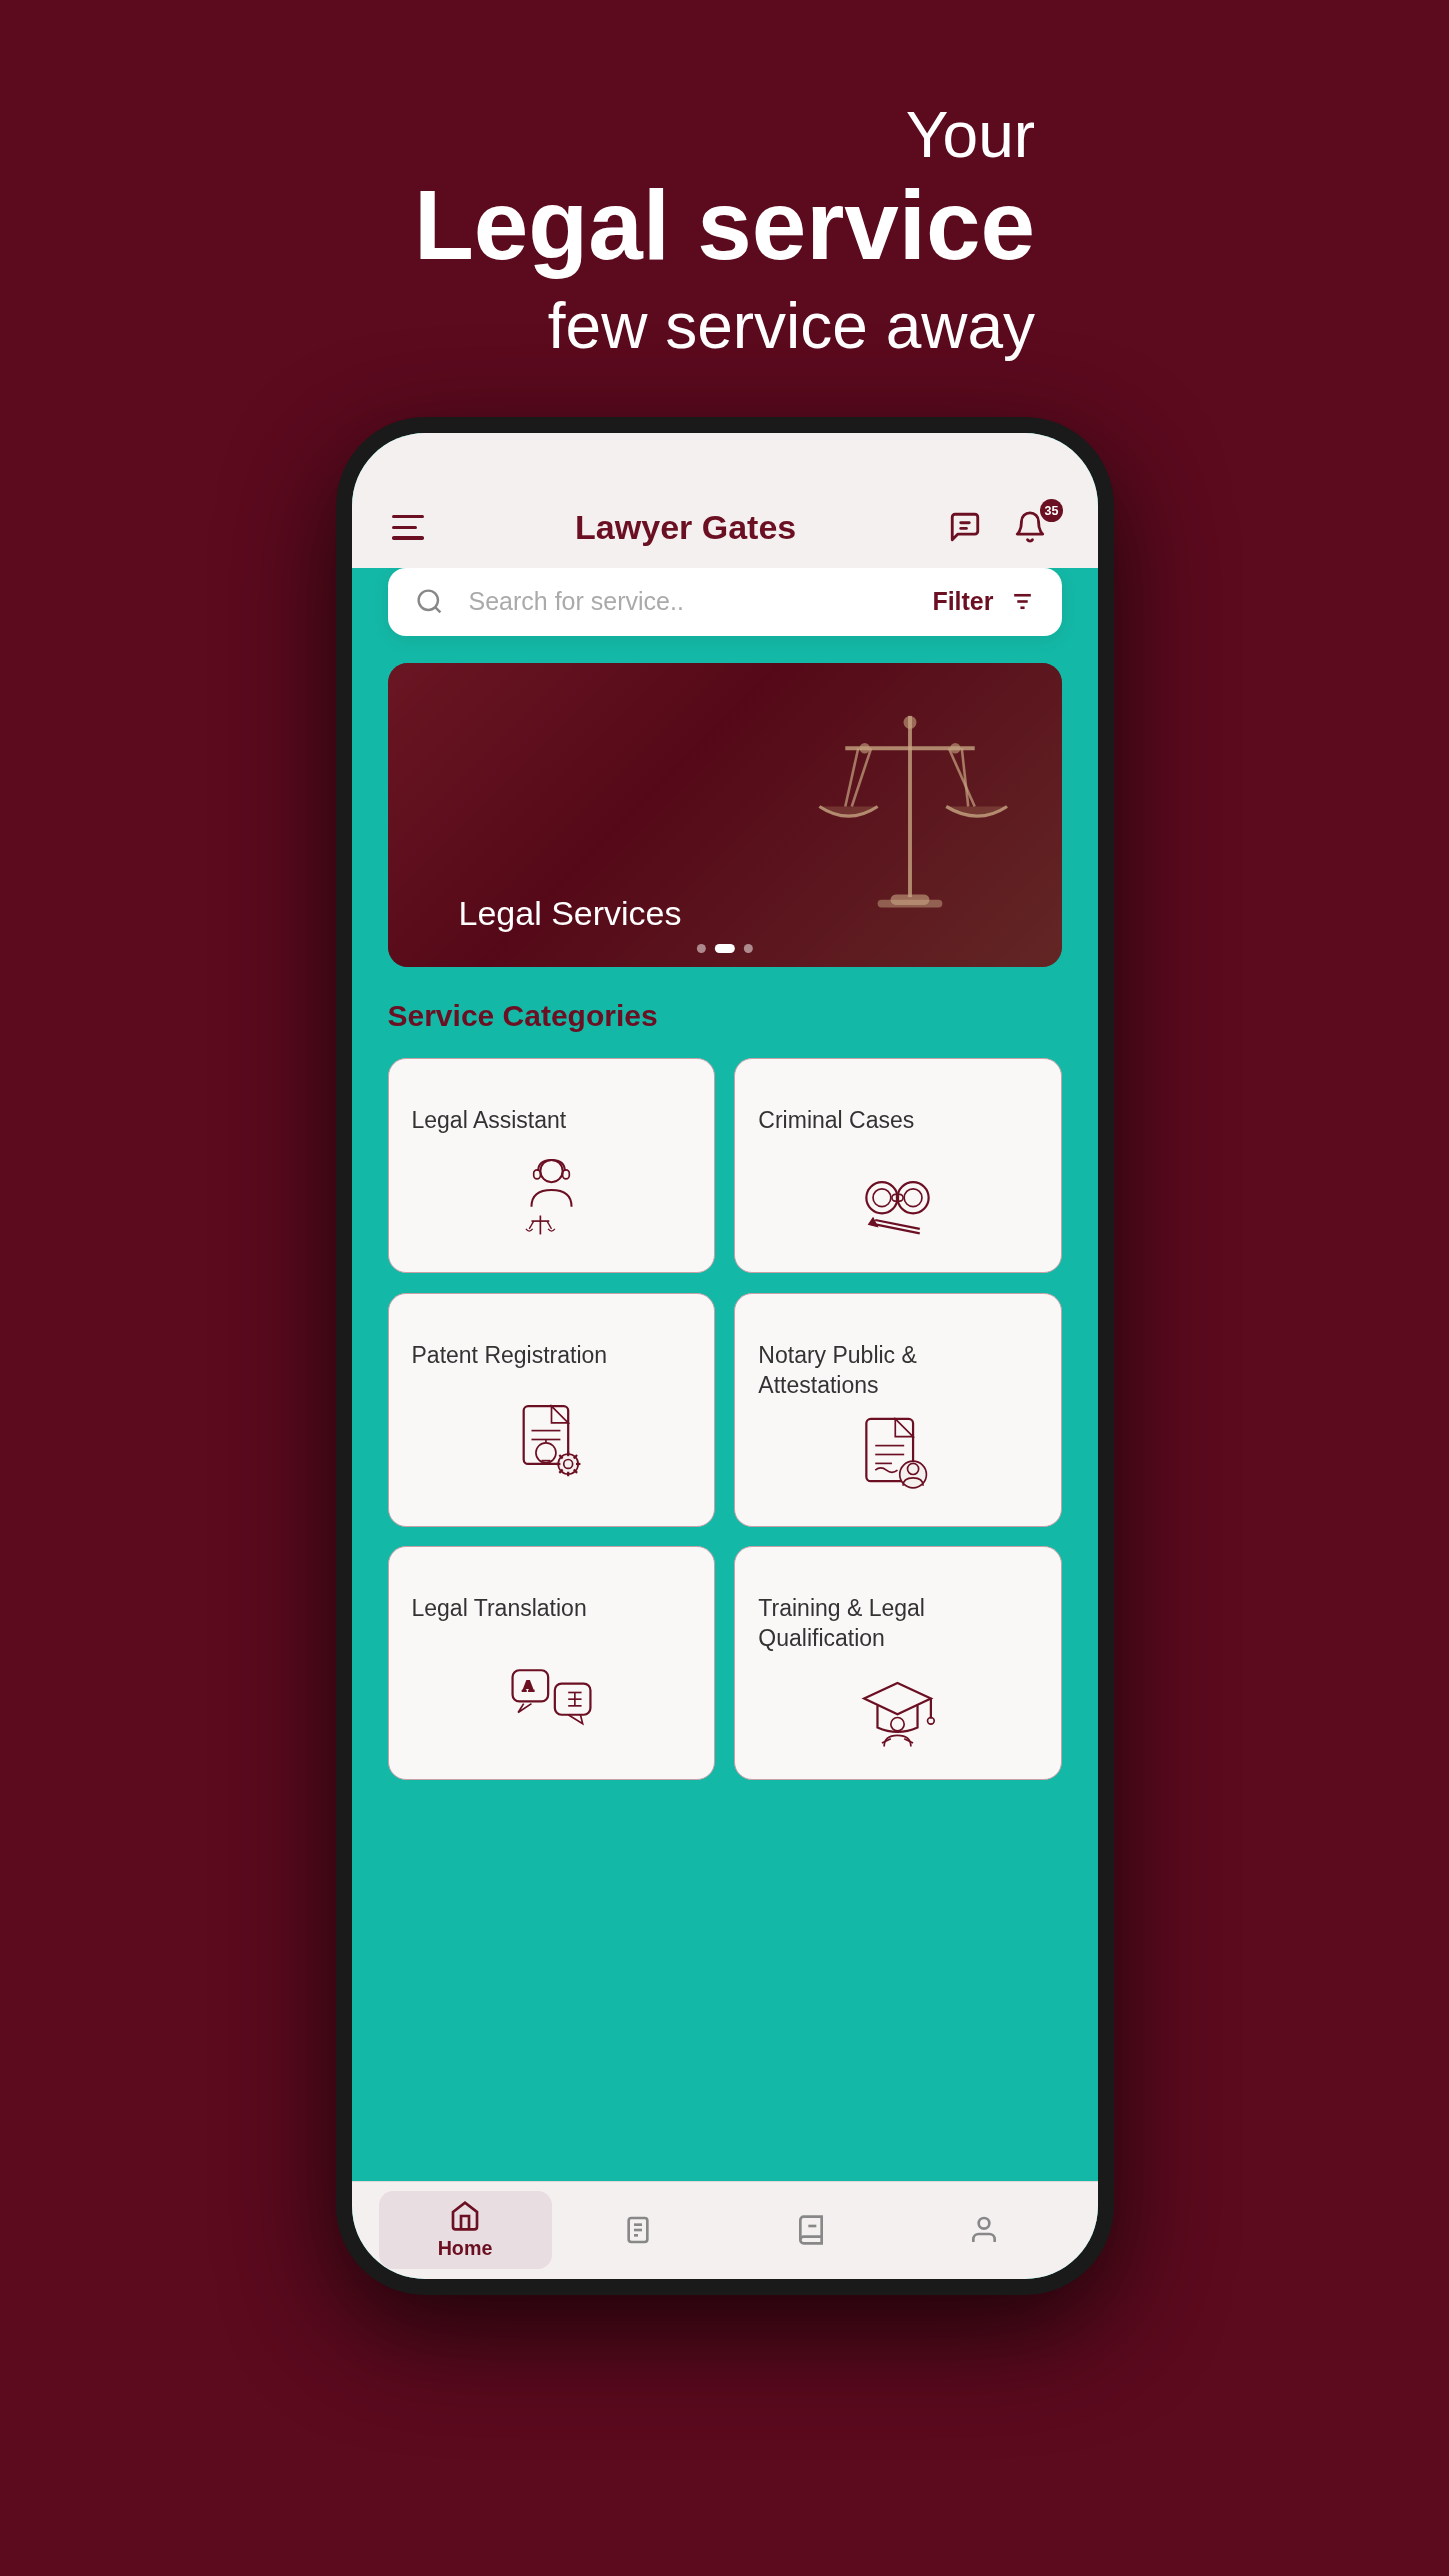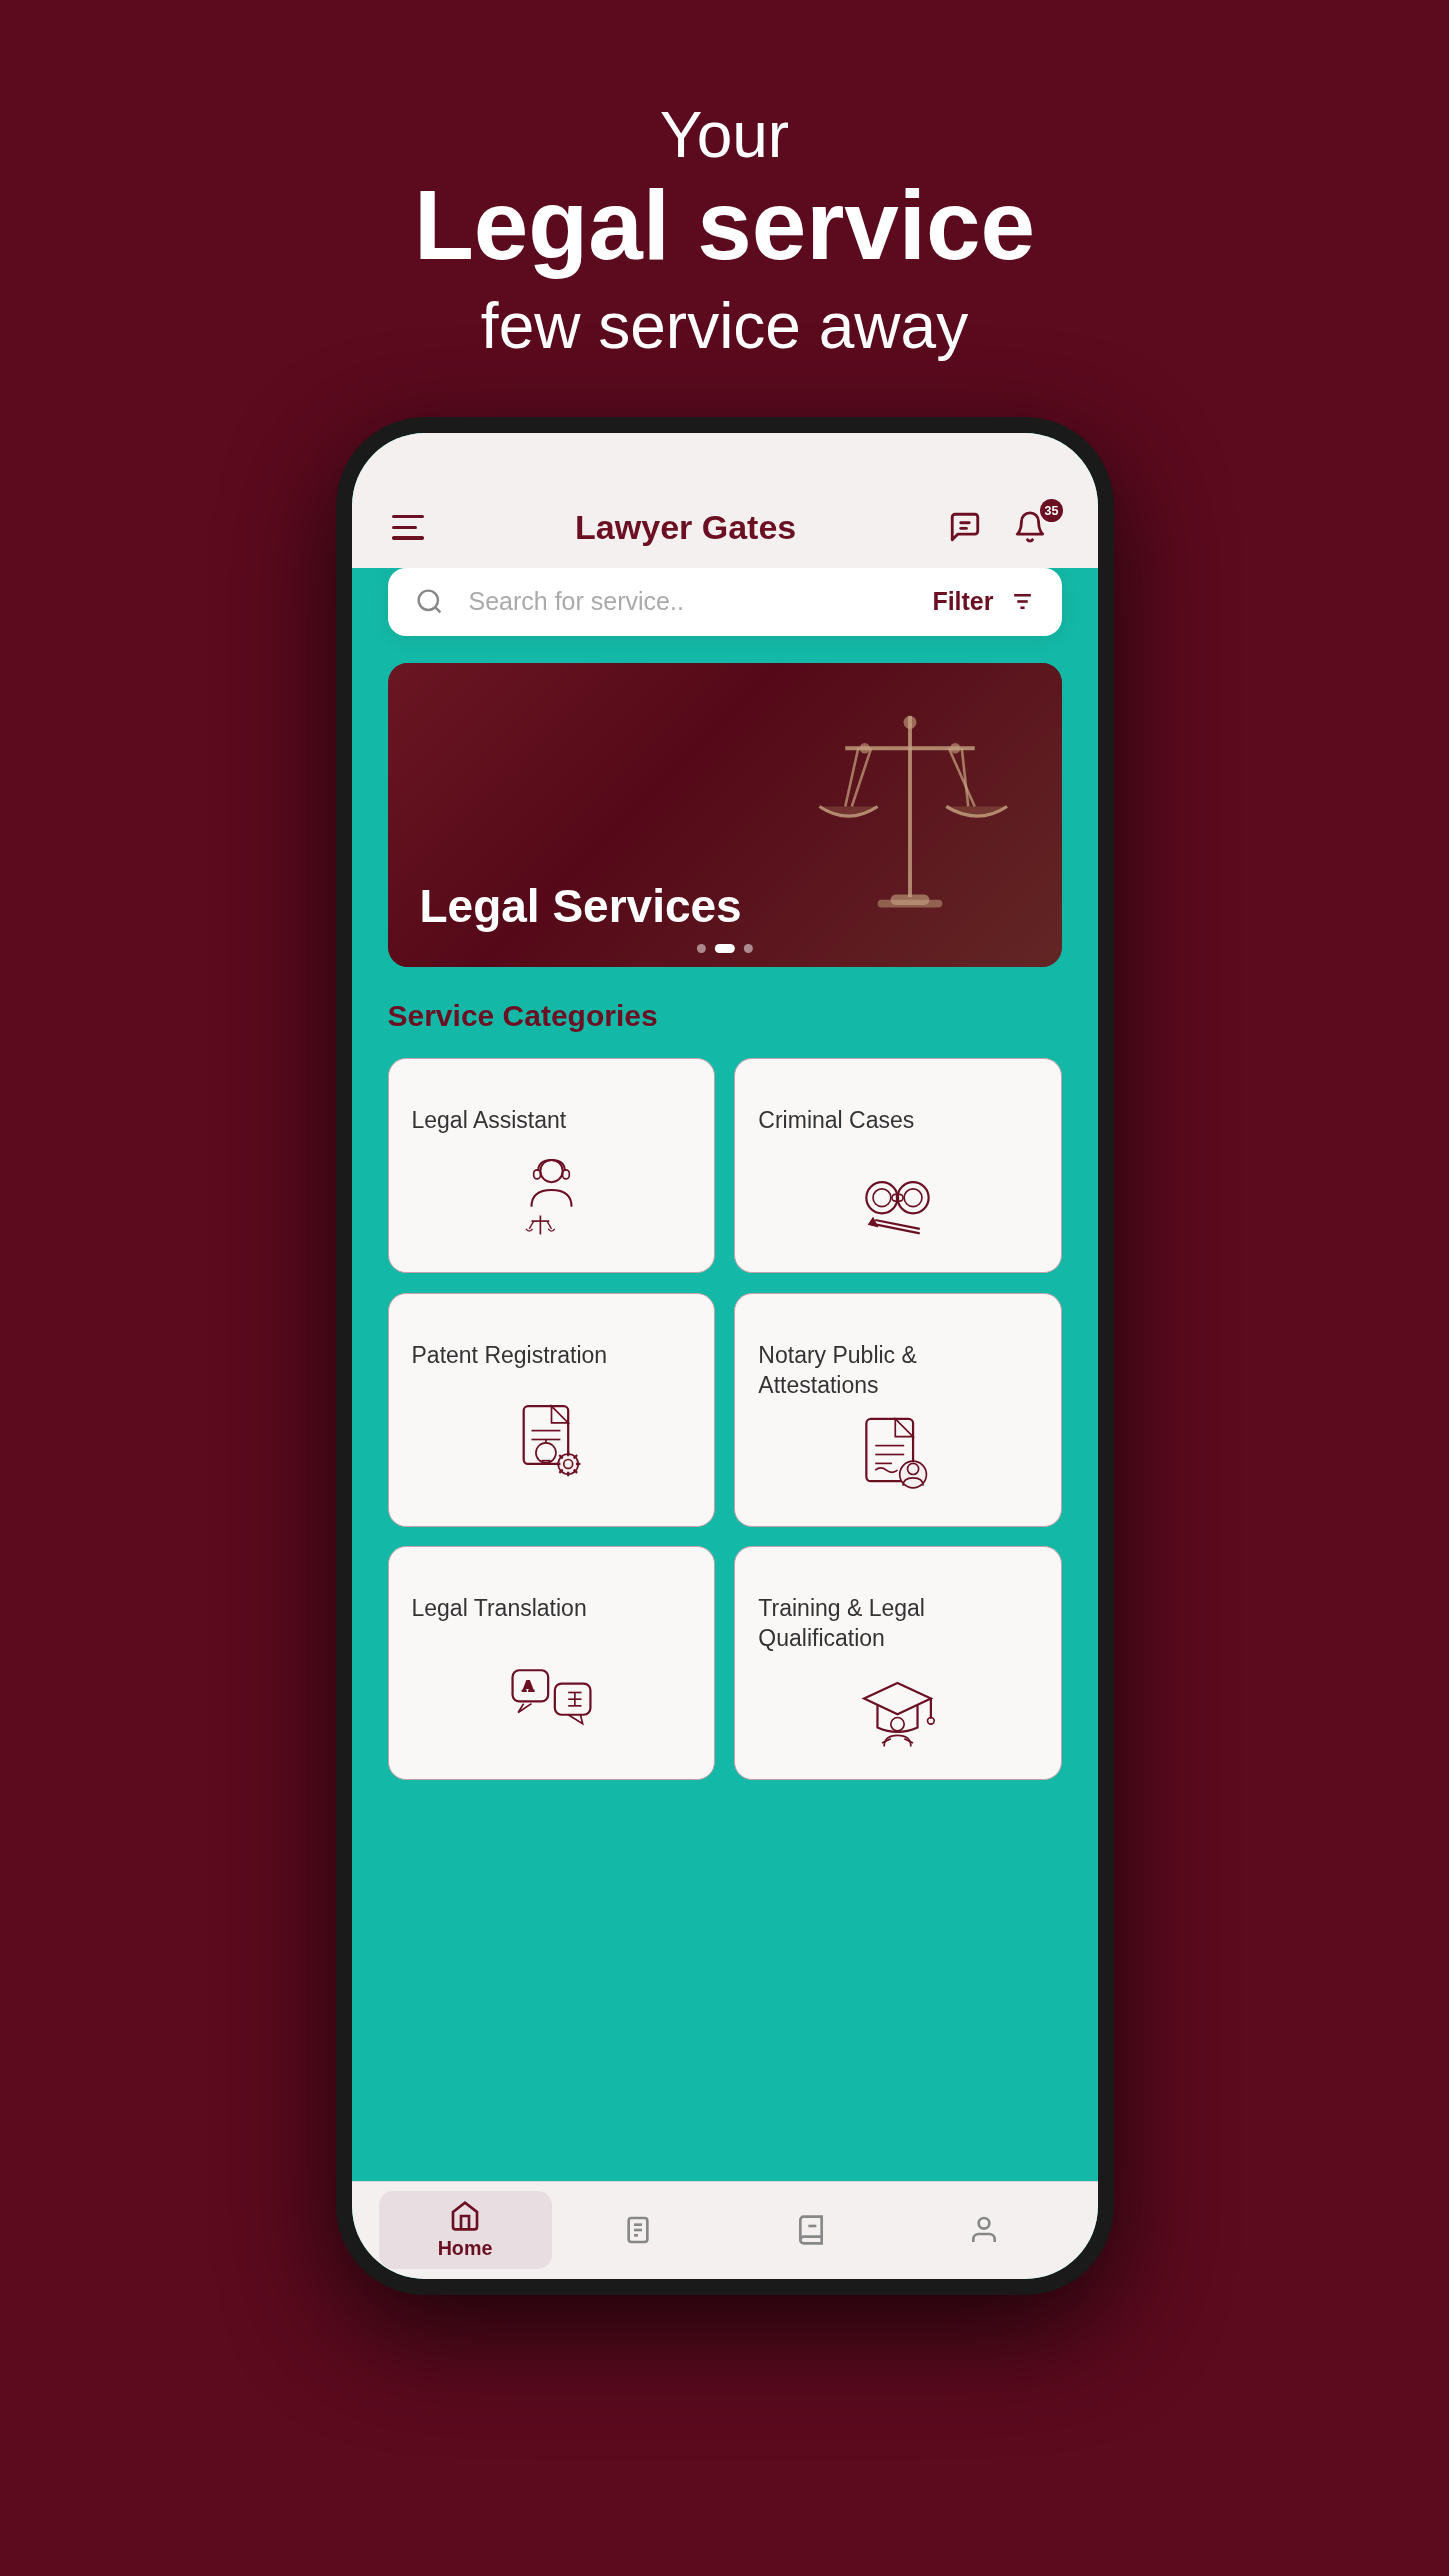--- a/index.html
+++ b/index.html
@@ -9,21 +9,21 @@
       height: 2576px;
       background-color: #5c0a1e;
       display: flex;
       flex-direction: column;
       align-items: center;
       font-family: 'Segoe UI', Arial, sans-serif;
       overflow: hidden;
     }
 
     .hero-text {
-      text-align: center;
+      text-align: right;
       color: white;
       margin-top: 98px;
       margin-bottom: 54px;
     }
 
     .hero-text .your {
       font-size: 64px;
       font-weight: 300;
     }
 
@@ -179,23 +179,24 @@
     }
 
     .banner-text {
       position: relative;
       z-index: 2;
       padding: 27px 32px;
       color: white;
     }
 
     .banner-title {
-      font-size: 46px;
-      font-weight: 700;
+      font-size: 34px;
+      font-weight: 400;
       margin-bottom: 7.2px;
+      margin-left: 39px;
     }
 
     .banner-subtitle {
       font-size: 25px;
       font-weight: 400;
       line-height: 1.3;
     }
 
     .banner-dots {
       position: absolute;

